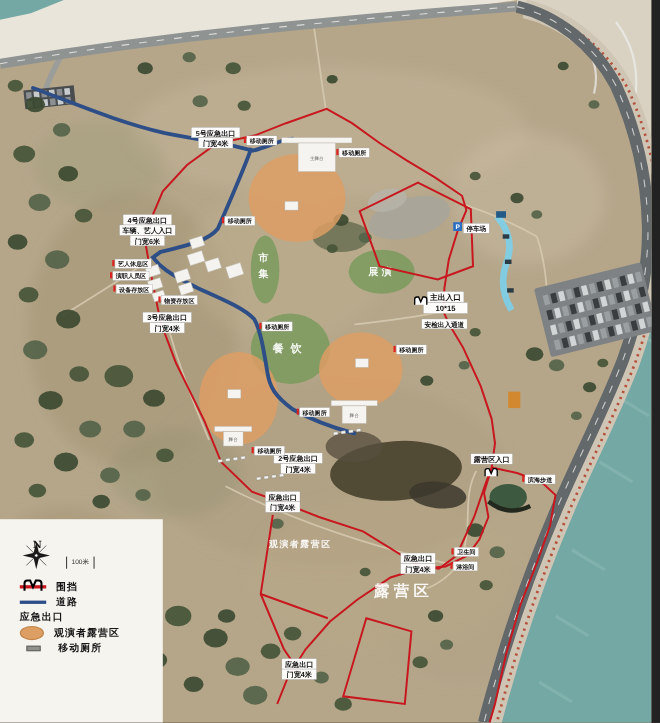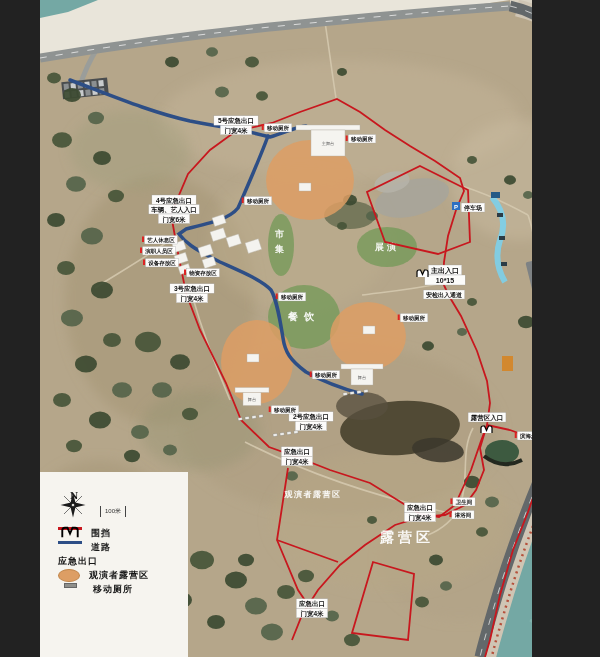--- a/index.html
+++ b/index.html
@@ -1,28 +1,28 @@
 <!DOCTYPE html>
 <html><head>
 <meta charset="utf-8">
 <style>
   html,body{margin:0;padding:0;background:#222;}
-  .stage-wrap{position:relative;width:492px;height:657px;overflow:hidden;
-    font-family:"Liberation Sans","DejaVu Sans",sans-serif;background:#b5a68a;margin-left:40px;}
+  .stage-wrap{position:relative;width:592px;height:657px;overflow:hidden;
+    font-family:"Liberation Sans","DejaVu Sans",sans-serif;background:#b5a68a;}
   svg{position:absolute;left:0;top:0;}
   svg text{font-family:"Liberation Sans","DejaVu Sans",sans-serif;}
   .legend-panel{position:absolute;left:0;top:472px;width:148px;height:185px;
     background:#f6f4ef;}
   .compass{position:absolute;left:20px;top:20px;width:28px;text-align:center;}
   .compass-n{font-family:"DejaVu Serif","Liberation Serif",serif;font-weight:bold;
     font-size:9px;color:#1a1a1a;line-height:9px;}
   .scalebar{position:absolute;left:60px;top:34px;font-size:6px;color:#333;
     border-left:1px solid #444;border-right:1px solid #444;padding:1px 4px;}
   .legend-items{position:absolute;left:18px;top:54px;}
-  .lrow{display:flex;gap:9px;height:13px;margin:1px 0;}
+  .lrow{display:flex;align-items:center;gap:9px;height:13px;margin:1px 0;}
   .ltext{font-size:9px;font-weight:bold;color:#161616;white-space:nowrap;letter-spacing:1px;}
   .sw{display:inline-block;flex:0 0 auto;}
   .sw-fence{width:24px;height:3px;background:#c8171e;}
   .sw-road{width:24px;height:3px;background:#2d4e86;}
   .sw-exit{width:24px;height:12px;}
   .sw-fan{width:20px;height:11px;background:#dd9e64;border-radius:50%;border:1px solid #c08448;}
   .sw-toilet{width:11px;height:3px;background:#8f8f8b;border:1px solid #666;margin-left:6px;margin-right:7px;}
 </style>
 </head>
 <body>

